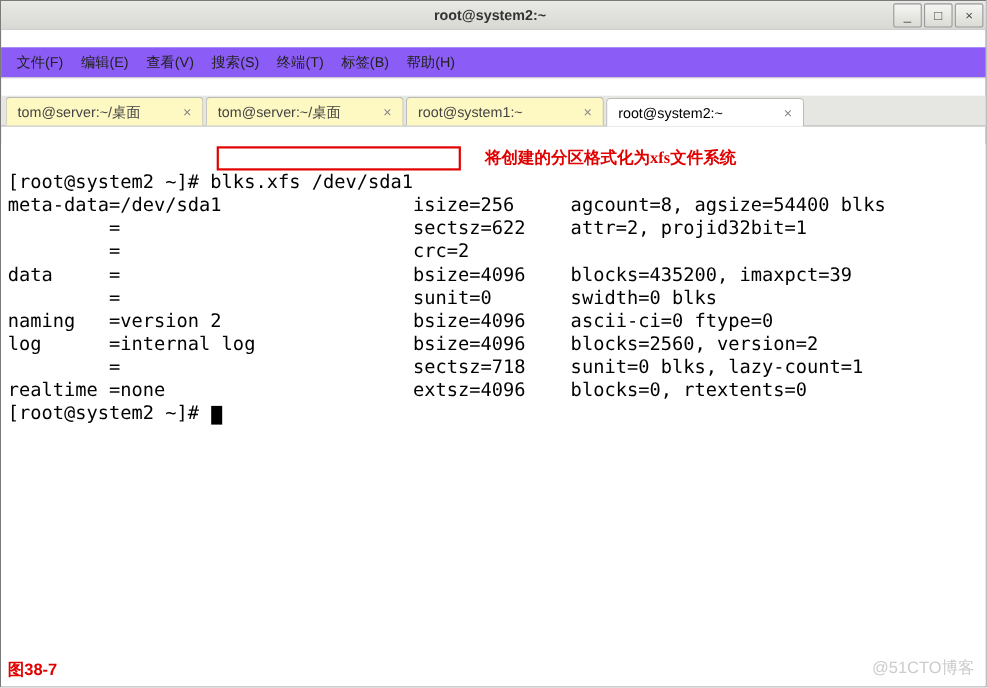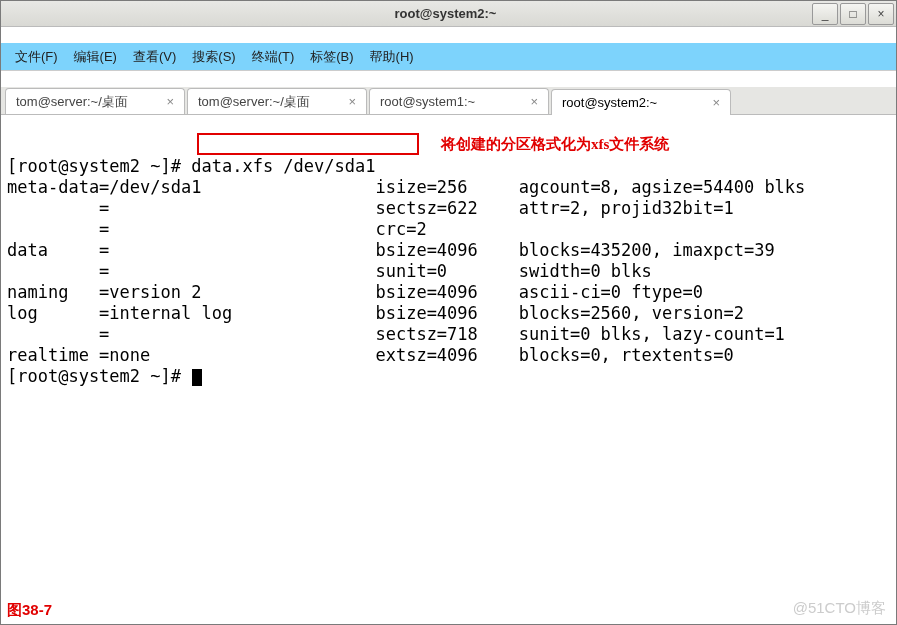--- a/index.html
+++ b/index.html
@@ -2,24 +2,24 @@
 <html><head>
 <meta charset="utf-8">
 <style>
   * { box-sizing: border-box; margin: 0; padding: 0; }
   html, body { width: 897px; height: 625px; font-family: sans-serif; background: #fff; }
   .window { width: 897px; height: 625px; border: 1px solid #7a7a7a; background: #fff; display: flex; flex-direction: column; gap: 16px; }
   .titlebar { height: 26px; background: linear-gradient(#e8e8e5, #d9d9d4); display: flex; align-items: center; border-bottom: 1px solid #bbb; }
   .titlebar-title { flex: 1; text-align: center; font-size: 13px; font-weight: bold; color: #333; }
   .win-btns { display: flex; gap: 0; }
   .win-btn { width: 26px; height: 22px; border: 1px solid #999; background: linear-gradient(#f5f5f2, #dcdcd6); display: flex; align-items: center; justify-content: center; font-size: 12px; color: #444; margin-right: 2px; border-radius: 2px; cursor: pointer;}
-  .menubar { height: 28px; background: #7dd3fc; display: flex; align-items: center; padding: 0 6px; border-bottom: 1px solid #ccc; font-size: 13px; color: #222; }
+  .menubar { height: 28px; background: #8b5cf6; display: flex; align-items: center; padding: 0 6px; border-bottom: 1px solid #ccc; font-size: 13px; color: #222; }
   .menu-item { padding: 2px 8px; cursor: pointer; }
   .tabbar { height: 28px; background: #e6e6e3; display: flex; align-items: flex-end; border-bottom: 1px solid #bbb; padding-left: 4px; }
-  .tab { height: 26px; padding: 0 10px 0 10px; border: 1px solid #bbb; border-bottom: none; border-top-left-radius: 4px; border-top-right-radius: 4px; background: #ffffff; display: flex; align-items: center; font-size: 13px; color: #444; margin-right: 2px; min-width: 180px; justify-content: space-between; cursor: pointer;}
+  .tab { height: 26px; padding: 0 10px 0 10px; border: 1px solid #bbb; border-bottom: none; border-top-left-radius: 4px; border-top-right-radius: 4px; background: #fef9c3; display: flex; align-items: center; font-size: 13px; color: #444; margin-right: 2px; min-width: 180px; justify-content: space-between; cursor: pointer;}
   .tab.active { background: #fff; position: relative; top: 1px; color: #000;}
   .tab-close { color: #888; margin-left: 8px; font-size: 13px; cursor: pointer;}
   .terminal { flex: 1; background: #fff; padding: 4px 6px; font-family: "DejaVu Sans Mono", "Courier New", monospace; font-size: 17px; color: #000; position: relative; line-height: 21px; white-space: pre; overflow: hidden;}
   .annotation { position: absolute; color: #e10000; font-family: Liberation Serif, serif; font-weight: bold; font-size: 15px; }
   .redbox { position: absolute; border: 2px solid #e10000; }
   .cursor { display: inline-block; width: 10px; height: 17px; background: #000; vertical-align: text-bottom; margin-left: 1px;}
   .fig { position: absolute; left: 6px; bottom: 4px; color: #e10000; font-family: "Microsoft YaHei", sans-serif; font-weight: bold; font-size: 15px;}
   .watermark { position: absolute; right: 10px; bottom: 6px; color: #ccc; font-family: Liberation Sans, sans-serif; font-size: 15px;}
 </style>
 </head>
@@ -60,21 +60,21 @@
       <span>root@system1:~</span>
       <span class="tab-close">×</span>
     </div>
     <div class="tab active">
       <span>root@system2:~</span>
       <span class="tab-close">×</span>
     </div>
   </div>
 
   <div class="terminal">
-<span>[root@system2 ~]# </span><span>data.xfs /dev/sda1</span>
+<span>[root@system2 ~]# </span><span>blks.xfs /dev/sda1</span>
 <span id="row2">meta-data=/dev/sda1                 isize=256     agcount=8, agsize=54400 blks</span>
 <span id="row3">         =                          sectsz=622    attr=2, projid32bit=1</span>
 <span id="row4">         =                          crc=2</span>
 <span id="row5">data     =                          bsize=4096    blocks=435200, imaxpct=39</span>
 <span id="row6">         =                          sunit=0       swidth=0 blks</span>
 <span id="row7">naming   =version 2                 bsize=4096    ascii-ci=0 ftype=0</span>
 <span id="row8">log      =internal log              bsize=4096    blocks=2560, version=2</span>
 <span id="row9">         =                          sectsz=718    sunit=0 blks, lazy-count=1</span>
 <span id="row10">realtime =none                      extsz=4096    blocks=0, rtextents=0</span>
 <span>[root@system2 ~]# </span><span class="cursor"></span>

